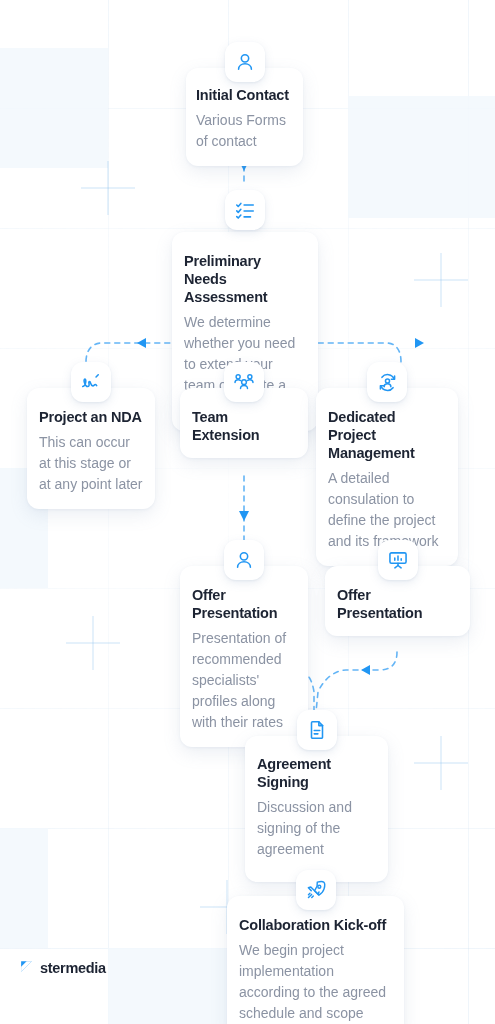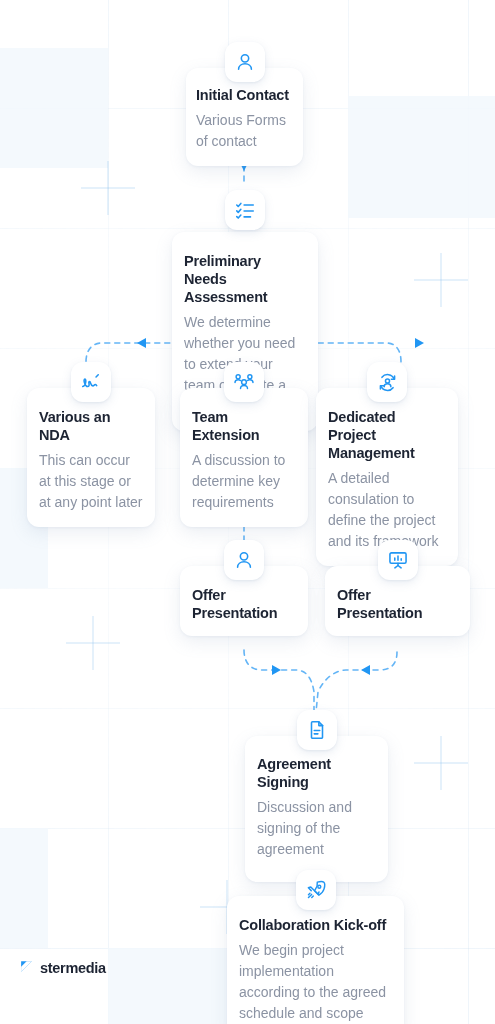--- a/index.html
+++ b/index.html
@@ -228,39 +228,38 @@
 </div>
 
 <div class="node" id="node-signing-nda">
   <div class="node-icon">
     <svg width="22" height="22" viewBox="0 0 24 24" fill="none" stroke="#2196f3" stroke-width="1.7" stroke-linecap="round" stroke-linejoin="round">
       <path d="M3 17c2-.4 2.8-2.3 3.2-4.6.3-1.8.1-3.6-.8-3.6-1 0-1.2 1.8-.6 3.7.7 2.2 2 4.5 3.6 4.5 1.4 0 1.8-1.6 1.4-3.2-.3-1.3-.2-2.2.6-2.2.7 0 1 .9 1.3 2 .4 1.4 1.1 2.6 2.3 2.6 1.3 0 1.7-1.4 2.6-1.4.7 0 1.2.6 1.6 1.2"></path>
       <path d="M17.5 6.5l2.4-2.4"></path>
     </svg>
   </div>
   <div class="card">
-    <div class="card-title">Various an NDA</div>
+    <div class="card-title">Project an NDA</div>
     <div class="card-desc">This can occur at this stage or at any point later</div>
   </div>
 </div>
 
 <div class="node" id="node-team-extension">
   <div class="node-icon">
     <svg width="22" height="22" viewBox="0 0 24 24" fill="none" stroke="#2196f3" stroke-width="1.6" stroke-linecap="round" stroke-linejoin="round">
       <circle cx="12" cy="12.2" r="2.6"></circle>
       <path d="M8.2 19.2c0-2.1 1.7-3.4 3.8-3.4s3.8 1.3 3.8 3.4"></path>
       <circle cx="5.6" cy="6.4" r="2.2"></circle>
       <path d="M2.2 12.6c0-1.9 1.5-3.1 3.4-3.1 1 0 1.9.3 2.5.9"></path>
       <circle cx="18.4" cy="6.4" r="2.2"></circle>
       <path d="M21.8 12.6c0-1.9-1.5-3.1-3.4-3.1-1 0-1.9.3-2.5.9"></path>
     </svg>
   </div>
   <div class="card">
     <div class="card-title">Team Extension</div>
-    <div class="card-desc">A discussion to determine key requirements</div>
   </div>
 </div>
 
 <div class="node" id="node-dedicated-project">
   <div class="node-icon">
     <svg width="23" height="23" viewBox="0 0 24 24" fill="none" stroke="#2196f3" stroke-width="1.6" stroke-linecap="round" stroke-linejoin="round">
       <circle cx="12" cy="10.4" r="2.1"></circle>
       <path d="M8.5 16.4c0-1.9 1.6-3 3.5-3s3.5 1.1 3.5 3"></path>
       <path d="M19 8.6A7.4 7.4 0 0 0 6.2 6.6"></path>
       <path d="M5 15.4a7.4 7.4 0 0 0 12.8 2"></path>
@@ -276,20 +275,21 @@
 
 <div class="node" id="node-offer-specialists">
   <div class="node-icon">
     <svg width="22" height="22" viewBox="0 0 24 24" fill="none" stroke="#2196f3" stroke-width="1.7" stroke-linecap="round">
       <circle cx="12" cy="8" r="4"></circle>
       <path d="M5 20c0-3.6 3.1-6 7-6s7 2.4 7 6"></path>
     </svg>
   </div>
   <div class="card">
     <div class="card-title">Offer Presentation</div>
+    <div class="card-desc">Presentation of recommended specialists' profiles along with their rates</div>
   </div>
 </div>
 
 <div class="node" id="node-offer-scope">
   <div class="node-icon">
     <svg width="22" height="22" viewBox="0 0 24 24" fill="none" stroke="#2196f3" stroke-width="1.7" stroke-linecap="round" stroke-linejoin="round">
       <rect x="3.2" y="4.2" width="17.6" height="11.4" rx="1.6"></rect>
       <path d="M8.5 12.3V9.9M12 12.3V7.8M15.5 12.3v-1.6"></path>
       <path d="M12 15.6v2.4"></path>
       <path d="M8.6 20.6L12 18l3.4 2.6"></path>

